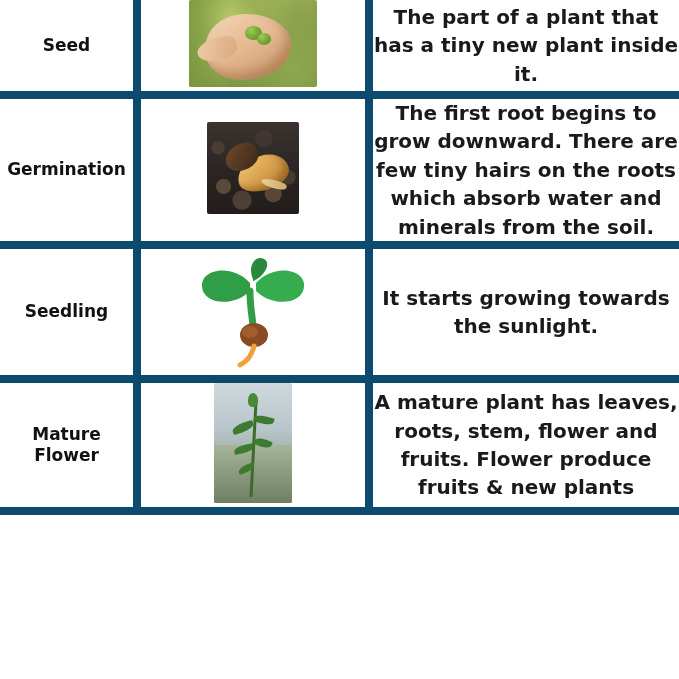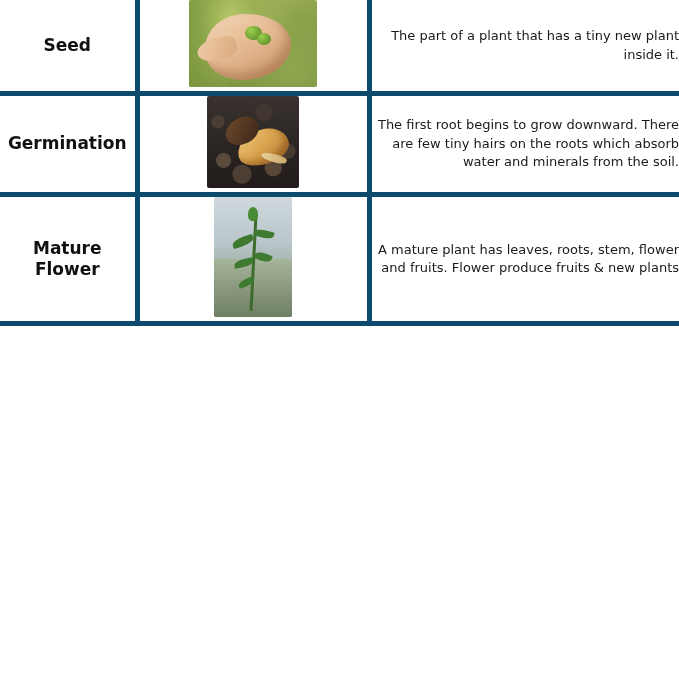--- a/index.html
+++ b/index.html
@@ -24,42 +24,42 @@
     border-collapse: collapse;
     width: 679px;
     table-layout: fixed;
     background: #f9a8d4;
   }
   table.lifecycle col.c-term { width: 137px; }
   table.lifecycle col.c-img  { width: 232px; }
   table.lifecycle col.c-desc { width: 310px; }
 
   table.lifecycle td {
-    border: 5px solid #0c4a6e;
+    border: 8px solid #0c4a6e;
     padding: 0;
     vertical-align: middle;
     background: #ffffff;
   }
   
   table.lifecycle tr td:first-child { border-left: 0; }
   table.lifecycle tr td:last-child  { border-right: 0; }
   table.lifecycle tr:first-child td { border-top: 0; }
 
   .term {
     text-align: center;
     font-weight: bold;
     font-size: 17px;
     color: #111111;
     line-height: 1.25;
     padding: 4px 3px;
   }
   .desc {
-    text-align: right;
-    font-weight: normal;
-    font-size: 13px;
+    text-align: center;
+    font-weight: bold;
+    font-size: 20px;
     color: #1a1a1a;
     line-height: 1.42;
     padding: 10px 14px;
   }
   .imgcell {
     text-align: center;
     padding: 8px 0;
   }
   .photo {
     display: inline-block;
@@ -202,20 +202,43 @@
           <span class="photo ph-germ">
             <span class="soil"></span>
             <span class="bean"></span>
             <span class="coat"></span>
             <span class="radicle"></span>
           </span>
         </td>
         <td class="desc">The first root begins to grow downward. There are few tiny hairs on the roots which absorb water and minerals from the soil.</td>
       </tr>
 
+      <tr>
+        <td class="term">Seedling</td>
+        <td class="imgcell">
+          <span class="photo ph-seedling">
+            <svg width="122" height="122" viewBox="0 0 122 122">
+
+              <path d="M58 34 C40 14 8 20 10 38 C12 56 42 58 58 42 Z" fill="#2f9e46"></path>
+
+              <path d="M64 34 C82 14 114 20 112 38 C110 56 80 58 64 42 Z" fill="#35ad4e"></path>
+
+              <path d="M61 30 C55 16 64 6 72 10 C80 14 72 28 61 32 Z" fill="#27893b"></path>
+
+              <path d="M58 42 C58 58 60 66 61 76" stroke="#2f9e46" stroke-width="7" fill="none" stroke-linecap="round"></path>
+
+              <ellipse cx="62" cy="86" rx="14" ry="12" fill="#8a4a23"></ellipse>
+              <ellipse cx="58" cy="83" rx="8" ry="6" fill="#a35c2c"></ellipse>
+
+              <path d="M62 97 C60 106 56 112 48 116" stroke="#f0a23a" stroke-width="5" fill="none" stroke-linecap="round"></path>
+            </svg>
+          </span>
+        </td>
+        <td class="desc">It starts growing towards the sunlight.</td>
+      </tr>
 
       <tr>
         <td class="term">Mature Flower</td>
         <td class="imgcell">
           <span class="photo ph-mature">
             <span class="horizon"></span>
             <span class="stem"></span>
             <span class="lf lf1"></span>
             <span class="lf lf2"></span>
             <span class="lf lf3"></span>

